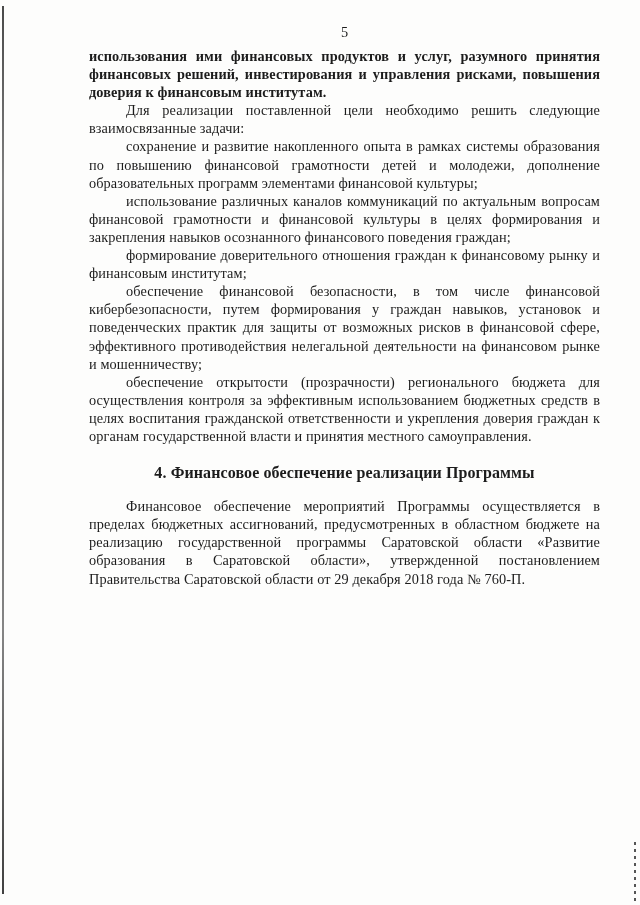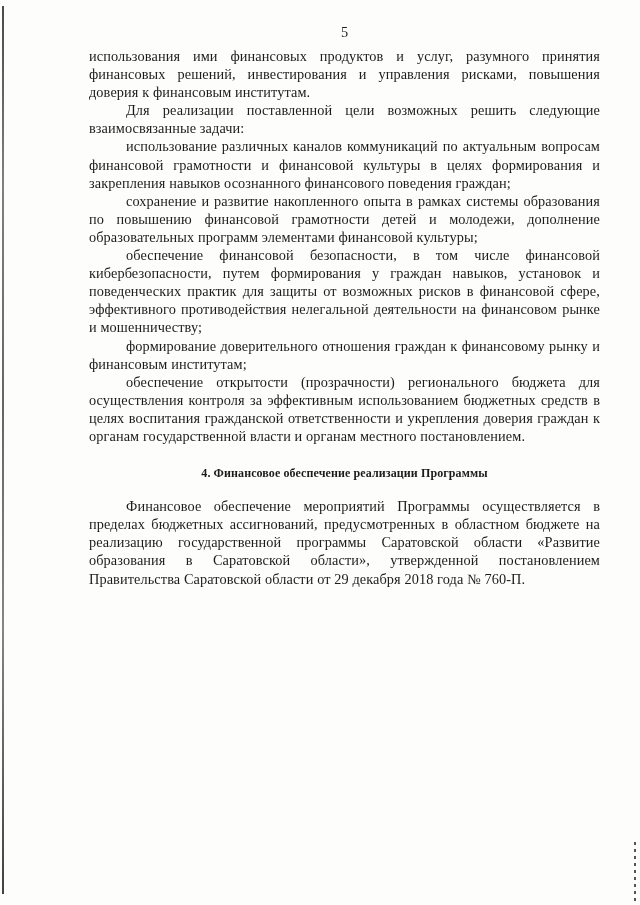--- a/index.html
+++ b/index.html
@@ -58,45 +58,46 @@
     text-align: justify;
     letter-spacing: 0.1px;
   }
   .text-block p {
     margin: 0;
     padding: 0;
     text-indent: 37px;
   }
   .text-block p.continuation {
     text-indent: 0;
+    font-weight: bold;
   }
   .section-heading {
-    font-size: 12px;
+    font-size: 16px;
     font-weight: bold;
     text-align: center;
     text-indent: 0;
     margin: 19px 0 15px 0;
     padding: 0;
   }
 </style>
 </head>
 <body>
 
 <div class="sheet">
   <div class="scan-line-left"></div>
   <div class="scan-dots-right"></div>
 
   <div class="page-number">5</div>
 
   <div class="text-block">
     <p class="continuation">использования ими финансовых продуктов и услуг, разумного принятия финансовых решений, инвестирования и управления рисками, повышения доверия к финансовым институтам.</p>
-    <p>Для реализации поставленной цели возможных решить следующие взаимосвязанные задачи:</p>
+    <p>Для реализации поставленной цели необходимо решить следующие взаимосвязанные задачи:</p>
+    <p>сохранение и развитие накопленного опыта в рамках системы образования по повышению финансовой грамотности детей и молодежи, дополнение образовательных программ элементами финансовой культуры;</p>
     <p>использование различных каналов коммуникаций по актуальным вопросам финансовой грамотности и финансовой культуры в целях формирования и закрепления навыков осознанного финансового поведения граждан;</p>
-    <p>сохранение и развитие накопленного опыта в рамках системы образования по повышению финансовой грамотности детей и молодежи, дополнение образовательных программ элементами финансовой культуры;</p>
+    <p>формирование доверительного отношения граждан к финансовому рынку и финансовым институтам;</p>
     <p>обеспечение финансовой безопасности, в том числе финансовой кибербезопасности, путем формирования у граждан навыков, установок и поведенческих практик для защиты от возможных рисков в финансовой сфере, эффективного противодействия нелегальной деятельности на финансовом рынке и мошенничеству;</p>
-    <p>формирование доверительного отношения граждан к финансовому рынку и финансовым институтам;</p>
-    <p>обеспечение открытости (прозрачности) регионального бюджета для осуществления контроля за эффективным использованием бюджетных средств в целях воспитания гражданской ответственности и укрепления доверия граждан к органам государственной власти и органам местного постановлением.</p>
+    <p>обеспечение открытости (прозрачности) регионального бюджета для осуществления контроля за эффективным использованием бюджетных средств в целях воспитания гражданской ответственности и укрепления доверия граждан к органам государственной власти и принятия местного самоуправления.</p>
 
     <h2 class="section-heading">4. Финансовое обеспечение реализации Программы</h2>
 
     <p>Финансовое обеспечение мероприятий Программы осуществляется в пределах бюджетных ассигнований, предусмотренных в областном бюджете на реализацию государственной программы Саратовской области «Развитие образования в Саратовской области», утвержденной постановлением Правительства Саратовской области от 29 декабря 2018 года № 760-П.</p>
   </div>
 </div>
 
 </body></html>

